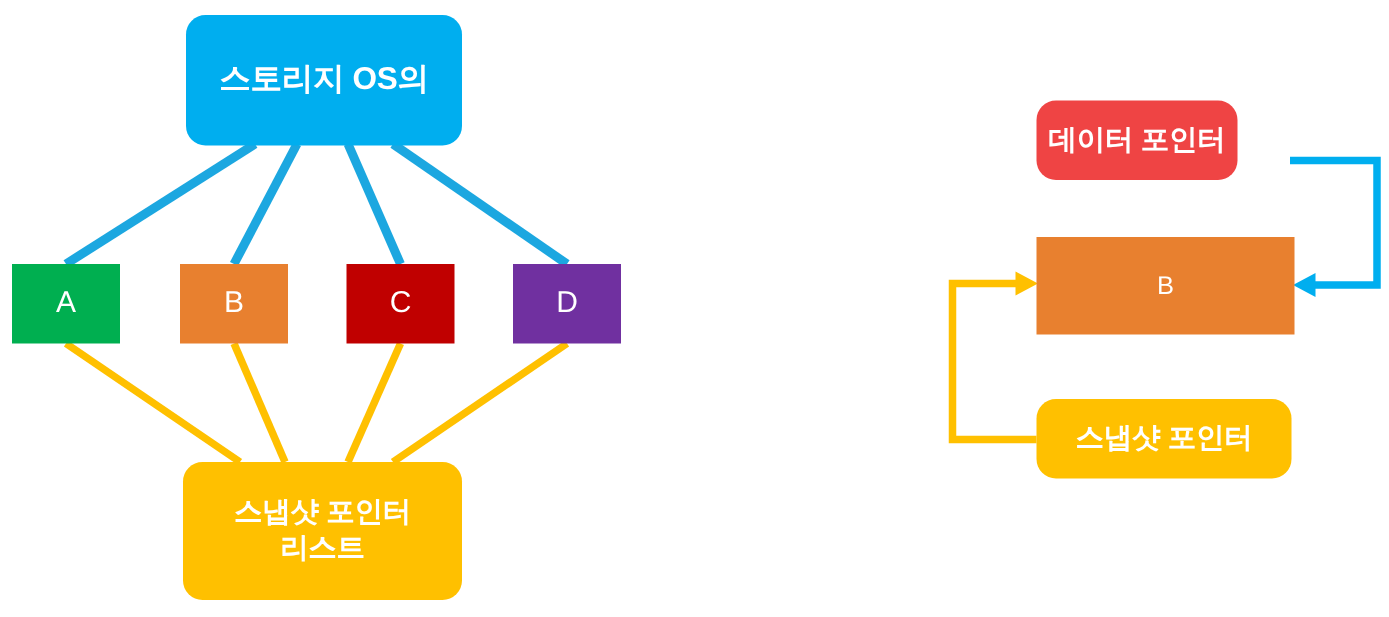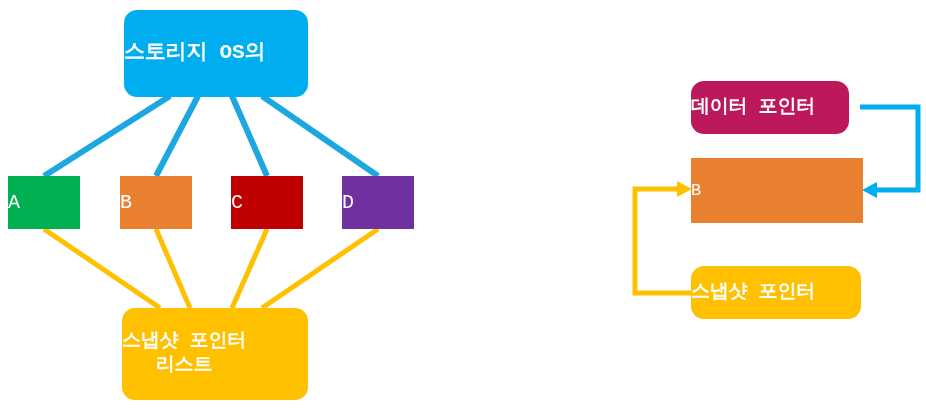--- a/index.html
+++ b/index.html
@@ -22,28 +22,27 @@
     left: 0;
     top: 0;
     width: 926px;
     height: 411px;
     pointer-events: none;
   }
   .node {
     position: absolute;
     display: flex;
     align-items: center;
-    justify-content: flex-start;
+    justify-content: center;
     text-align: center;
     color: #ffffff;
     font-weight: bold;
     line-height: 1.26;
     box-sizing: border-box;
     z-index: 2;
-    font-family: Liberation Mono, monospace;
   }
   .rounded {
     border-radius: 13px;
   }
   .sq {
     border-radius: 0;
   }
   .title-node {
     font-size: 21px;
     letter-spacing: -0.2px;
@@ -105,19 +104,19 @@
 
   <div class="node sq letter-node" style="left:342px; top:176px; width:72px; height:53px; background:#7030A0;">D</div>
 
   <div class="node rounded label-node" style="left:122px; top:308px; width:186px; height:92px; background:#FFC000;">
     <span>
       <span>스냅샷 포인터</span><br>
       <span>리스트</span>
     </span>
   </div>
 
-  <div class="node rounded label-node" style="left:691px; top:81px; width:158px; height:53px; background:#be185d;">데이터 포인터</div>
+  <div class="node rounded label-node" style="left:691px; top:67px; width:134px; height:53px; background:#ef4444;">데이터 포인터</div>
 
   <div class="node sq b-wide" style="left:691px; top:158px; width:172px; height:65px; background:#E8802F;">B</div>
 
   <div class="node rounded label-node" style="left:691px; top:266px; width:170px; height:53px; background:#FFC000;">스냅샷 포인터</div>
 
 </div>
 
 </body></html>

